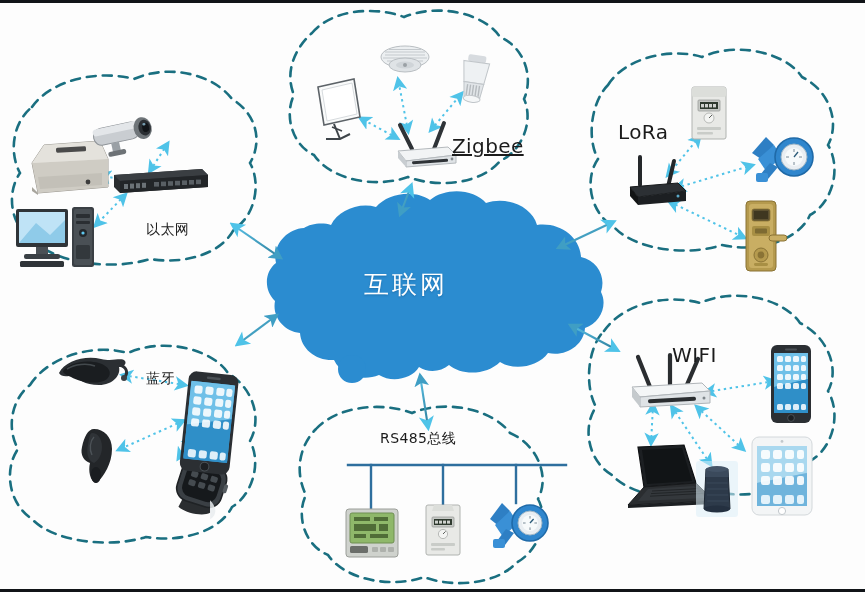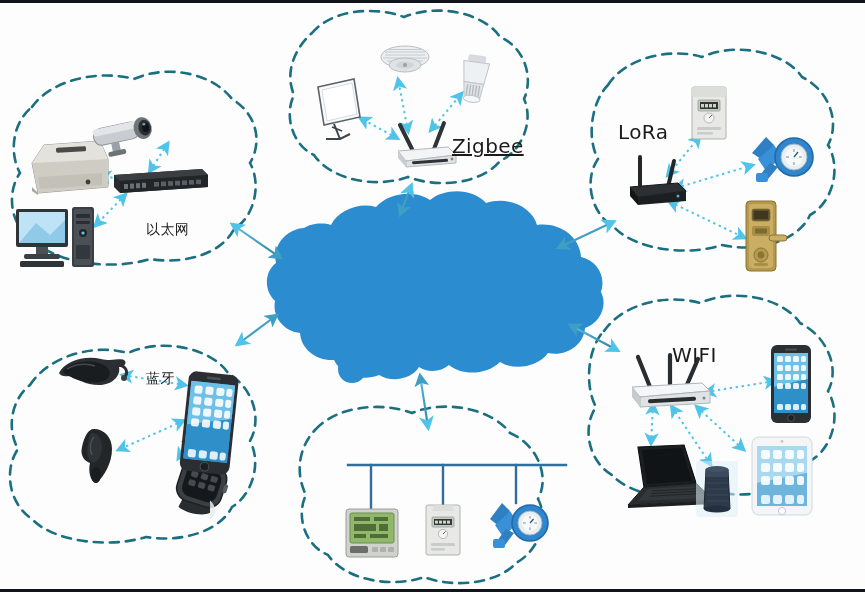--- a/index.html
+++ b/index.html
@@ -474,20 +474,21 @@
             <path d="M44,28.4 L44,31"></path>
         <path d="M37,24 L39.6,24"></path>
             <path d="M48.4,24 L51,24"></path>
       </g>
       <path d="M44,24 L47.6,20" stroke="#2a5a78" stroke-width="1.3"></path>
       <path d="M28,34 L19,46 L11,42 L20,30 Z" fill="#2e7fc4"></path>
       <rect x="7" y="40" width="12" height="9" rx="2" fill="#3a90d6"></rect>
     </svg>
   </div>
 
+  <div class="lbl cjk" style="left:380px;top:427px;">RS485总线</div>
 
   <div class="dev" style="left:624px;top:352px;">
     <svg width="92" height="58" viewBox="0 0 92 58">
       <path d="M14,2 L26,32" stroke="#2a2d30" stroke-width="4.2" stroke-linecap="round"></path>
       <path d="M46,0 L46,30" stroke="#2a2d30" stroke-width="4.2" stroke-linecap="round"></path>
       <path d="M74,4 L62,32" stroke="#2a2d30" stroke-width="4.2" stroke-linecap="round"></path>
       <path d="M8,32 L78,28 L86,36 L16,42 Z" fill="#f4f6f7" stroke="#b0b5b9" stroke-width="1"></path>
       <path d="M16,42 L86,36 L86,48 L16,52 Z" fill="#dfe3e6" stroke="#b0b5b9" stroke-width="1"></path>
       <path d="M8,32 L16,42 L16,52 L8,42 Z" fill="#c5cacd"></path>
       <rect x="24" y="43" width="48" height="4" rx="1.8" fill="#2a2d30" transform="rotate(-3 48 45)"></rect>
@@ -587,15 +588,16 @@
         <rect x="35" y="60" width="9" height="9" rx="2.2"></rect>
             <rect x="47" y="60" width="7" height="9" rx="2.2"></rect>
       </g>
       <circle cx="32" cy="76" r="3.6" fill="#ffffff" stroke="#c2c8cc" stroke-width="1"></circle>
       <circle cx="32" cy="6.4" r="1.4" fill="#c2c8cc"></circle>
     </svg>
   </div>
 
   <div class="lbl latin" style="left:672px;top:340px;">WIFI</div>
 
+  <div class="cloud-label" style="left:364px;top:265px;">互联网</div>
 
 </div>
 </div>
 
 </body></html>

